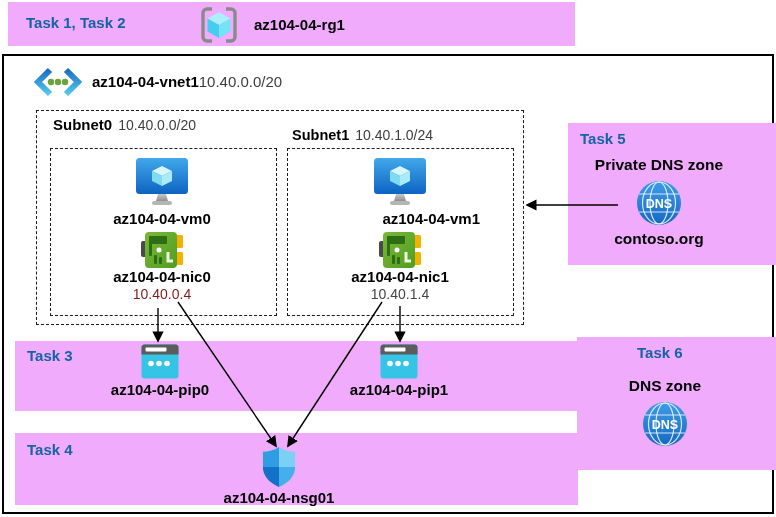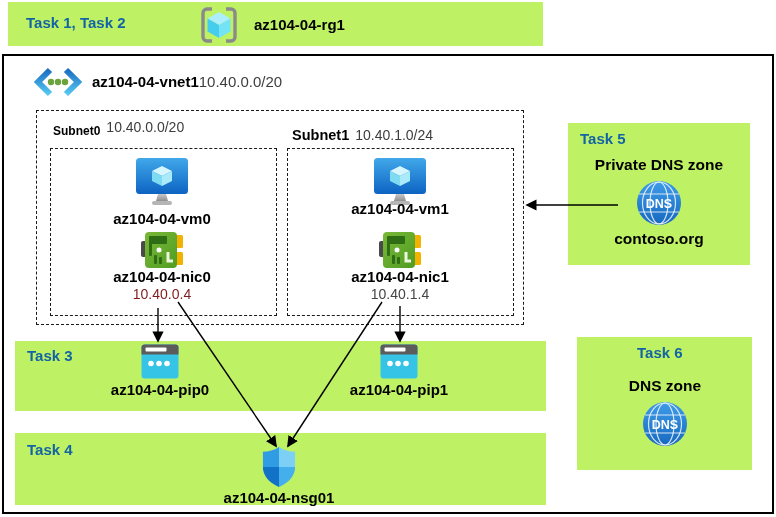--- a/index.html
+++ b/index.html
@@ -1,19 +1,19 @@
 <!DOCTYPE html>
 <html><head>
 <meta charset="utf-8">
 <style>
   html,body{margin:0;padding:0;background:#ffffff;}
   body{font-family:"Liberation Sans", sans-serif;}
   #canvas{position:relative;width:776px;height:517px;background:#fff;overflow:hidden;}
   .abs{position:absolute;}
-  .band{background:#bef264;}
+  .band{background:#f0abfc;padding-left:32px;}
   .tasklabel{color:#1464a5;font-weight:700;font-size:15px;}
   .name{font-weight:700;font-size:15px;color:#000;white-space:nowrap;}
   .sub{font-weight:400;font-size:14px;color:#3d3d3d;white-space:nowrap;}
   .ctr{text-align:center;}
   .frame{border:2px solid #000;background:#fff;}
   .dashed{border:1px dashed #1a1a1a;}
   .row{display:flex;align-items:center;}
   svg{display:block;}
   #arrows{pointer-events:none;z-index:6;}
   .iconwrap{line-height:0;}
@@ -55,21 +55,21 @@
     </svg>
   </span>
   <div class="abs row" style="left:92px;top:73px;">
     <span class="name">az104-04-vnet1</span>
     <span class="sub" style="font-size:15px;">10.40.0.0/20</span>
   </div>
 
   <div class="abs dashed" style="left:36px;top:110px;width:486px;height:213px;"></div>
 
   <div class="abs row" style="left:53px;top:116px;gap:6px;">
-    <span class="name" style="font-size:12px;margin-top:8px;">Subnet0</span>
+    <span class="name" style="font-size:15px;">Subnet0</span>
     <span class="sub">10.40.0.0/20</span>
   </div>
   <div class="abs dashed" style="left:50px;top:148px;width:225px;height:166px;"></div>
 
   <div class="abs row" style="left:292px;top:127px;gap:6px;">
     <span class="name" style="font-size:14.5px;">Subnet1</span>
     <span class="sub">10.40.1.0/24</span>
   </div>
   <div class="abs dashed" style="left:287px;top:148px;width:225px;height:166px;"></div>
 
@@ -125,21 +125,21 @@
   <span class="abs iconwrap" style="left:373px;top:157px;">
     <svg width="54" height="50" viewBox="0 0 54 50">
       <rect x="1" y="1" width="52" height="36" rx="3.5" fill="url(#vmg)"></rect>
       <polygon points="27,9 37,14 27,19 17,14" fill="#d6f6fd"></polygon>
       <polygon points="17,14 27,19 27,29 17,24" fill="#7fdbf2"></polygon>
       <polygon points="37,14 27,19 27,29 37,24" fill="#a9ebfa"></polygon>
       <polygon points="23,37 31,37 33,44 21,44" fill="url(#stg)"></polygon>
       <rect x="17" y="44" width="20" height="4" rx="2" fill="#b5b5b5"></rect>
     </svg>
   </span>
-  <span class="abs name ctr" style="left:320px;top:200px;width:160px;">az104-04-vm1</span>
+  <span class="abs name ctr" style="left:320px;top:210px;width:160px;text-align:right;">az104-04-vm1</span>
   <span class="abs iconwrap" style="left:379px;top:231px;">
     <svg width="42" height="38" viewBox="0 0 42 38">
       <rect x="0" y="10" width="6" height="16" rx="2" fill="#4a4a4a"></rect>
       <rect x="33" y="4" width="9" height="13" rx="1.5" fill="#f2b200"></rect>
       <rect x="33" y="21" width="9" height="13" rx="1.5" fill="#f2b200"></rect>
       <rect x="4" y="1" width="32" height="36" rx="4" fill="url(#nicg)"></rect>
       <rect x="10" y="5" width="16" height="8" rx="1" fill="#2e6d13"></rect>
       <rect x="8" y="5" width="3" height="20" rx="1" fill="#2e6d13"></rect>
       <circle cx="18" cy="19" r="2.5" fill="#ffffff"></circle>
       <rect x="13" y="24" width="3" height="9" rx="1" fill="#2e6d13"></rect>

